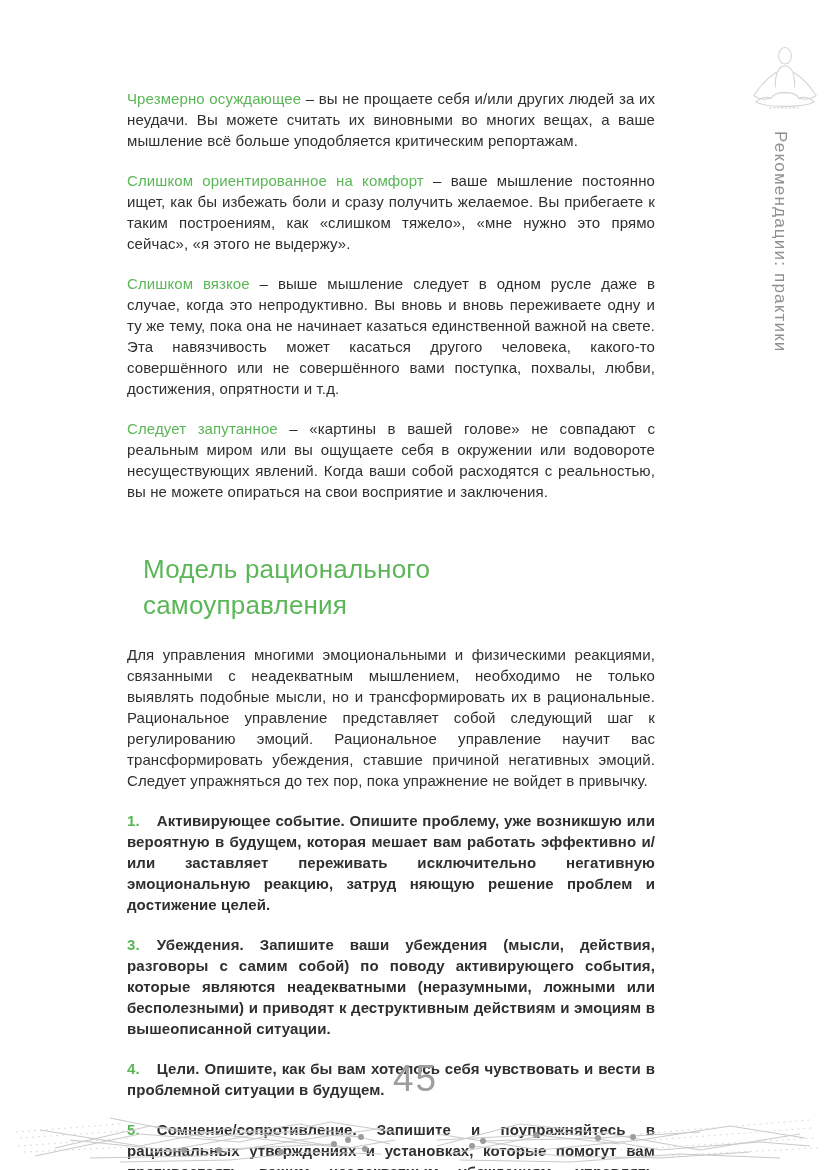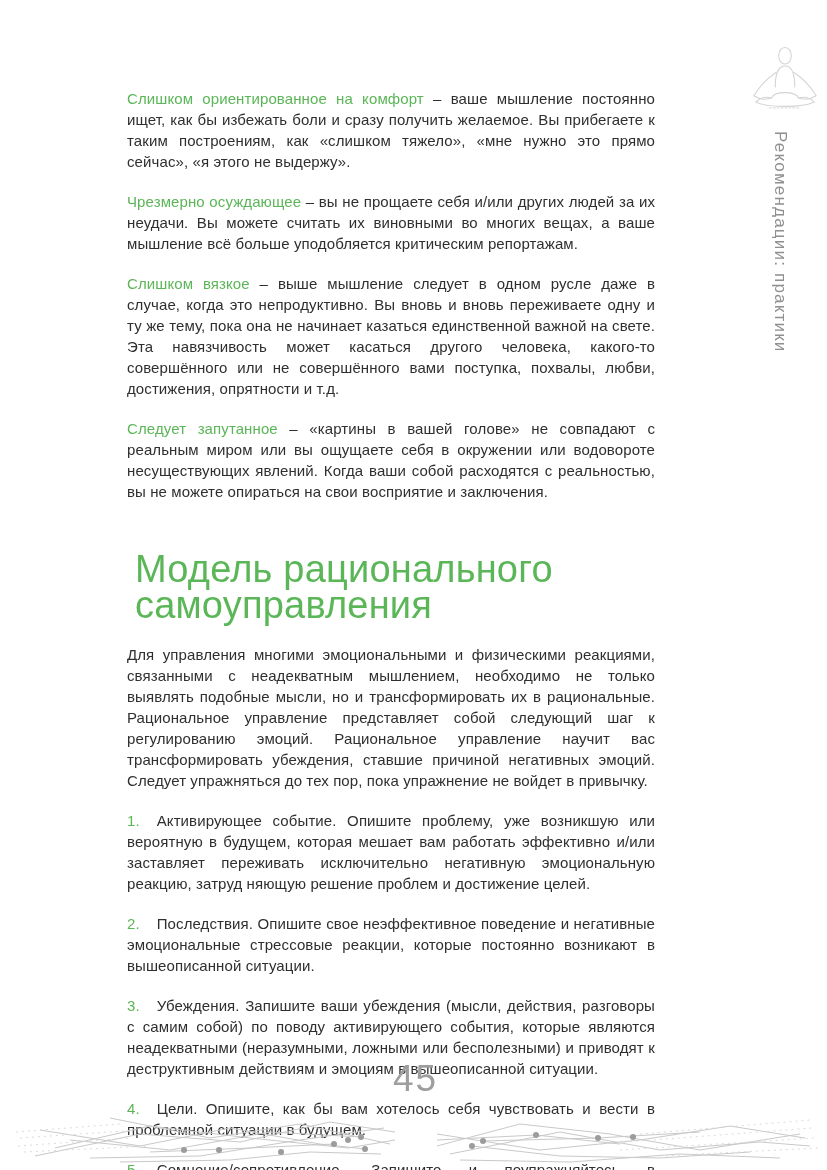--- a/index.html
+++ b/index.html
@@ -31,30 +31,31 @@
     letter-spacing: 0.1px;
   }
   .para {
     margin: 0 0 19px 0;
   }
   .term {
     color: #5bb657;
   }
   .section-title {
     color: #5bb657;
-    font-size: 38px;
+    font-size: 26px;
     line-height: 36px;
     font-weight: 500;
     letter-spacing: 0.2px;
     text-align: left;
     max-width: 480px;
-    margin: 49px 0 21px 8px;
+    margin: 49px 0 21px 16px;
   }
   .step {
     margin: 0 0 19px 0;
+    font-weight: bold;
   }
   .step-num {
     color: #5bb657;
     margin-right: 17px;
   }
   .side-label {
     position: absolute;
     top: 131px;
     left: 770px;
     writing-mode: vertical-rl;
@@ -99,35 +100,34 @@
     <path d="M31 29 C22 35 13 45 8 53 C13.5 56.5 20 57.5 26 55.5"></path>
     <path d="M49 29 C58 35 67 45 72 53 C66.5 56.5 60 57.5 54 55.5"></path>
     <path d="M26 55.5 C29 48 51 48 54 55.5 C60 53.5 66 55.5 70 59.5 C58 65.5 22 65.5 10 59.5 C14 55.5 20 53.5 26 55.5"></path>
     <path d="M24 65.5 L56 65.5" stroke="#dedede" stroke-dasharray="2 2"></path>
   </svg>
 
   <div class="side-label">Рекомендации: практики</div>
 
   <div class="main-column">
 
+    <p class="para"><span class="term">Чрезмерно осуждающее</span><span> – вы не прощаете себя и/или других людей за их неудачи. Вы можете считать их виновными во многих вещах, а ваше мышление всё больше уподобляется критическим репортажам.</span></p>
+
     <p class="para"><span class="term">Слишком ориентированное на комфорт</span><span> – ваше мышление постоянно ищет, как бы избежать боли и сразу получить желаемое. Вы прибегаете к таким построениям, как «слишком тяжело», «мне нужно это прямо сейчас», «я этого не выдержу».</span></p>
-
-    <p class="para"><span class="term">Чрезмерно осуждающее</span><span> – вы не прощаете себя и/или других людей за их неудачи. Вы можете считать их виновными во многих вещах, а ваше мышление всё больше уподобляется критическим репортажам.</span></p>
 
     <p class="para"><span class="term">Слишком вязкое</span><span> – выше мышление следует в одном русле даже в случае, когда это непродуктивно. Вы вновь и вновь переживаете одну и ту же тему, пока она не начинает казаться единственной важной на свете. Эта навязчивость может касаться другого человека, какого-то совершённого или не совершённого вами поступка, похвалы, любви, достижения, опрятности и т.д.</span></p>
 
     <p class="para"><span class="term">Следует запутанное</span><span> – «картины в вашей голове» не совпадают с реальным миром или вы ощущаете себя в окружении или водовороте несуществующих явлений. Когда ваши собой расходятся с реальностью, вы не можете опираться на свои восприятие и заключения.</span></p>
 
     <h1 class="section-title">Модель рационального самоуправления</h1>
 
     <p class="para">Для управления многими эмоциональными и физическими реакциями, связанными с неадекватным мышлением, необходимо не только выявлять подобные мысли, но и трансформировать их в рациональные. Рациональное управление представляет собой следующий шаг к регулированию эмоций. Рациональное управление научит вас трансформировать убеждения, ставшие причиной негативных эмоций. Следует упражняться до тех пор, пока упражнение не войдет в привычку.</p>
 
     <p class="step"><span class="step-num">1.</span><span>Активирующее событие. Опишите проблему, уже возникшую или вероятную в будущем, которая мешает вам работать эффективно и/или заставляет переживать исключительно негативную эмоциональную реакцию, затруд няющую решение проблем и достижение целей.</span></p>
 
-    <p class="step"><span class="step-num">2.</span><span>Последствия. Опишите свое неэффективное поведение и негативные эмоциональные стрессовые реакции, которые постоянно возникают в вышеописанной ситуации.</span></p>
 
     <p class="step"><span class="step-num">3.</span><span>Убеждения. Запишите ваши убеждения (мысли, действия, разговоры с самим собой) по поводу активирующего события, которые являются неадекватными (неразумными, ложными или бесполезными) и приводят к деструктивным действиям и эмоциям в вышеописанной ситуации.</span></p>
 
     <p class="step"><span class="step-num">4.</span><span>Цели. Опишите, как бы вам хотелось себя чувствовать и вести в проблемной ситуации в будущем.</span></p>
 
     <p class="step"><span class="step-num">5.</span><span>Сомнение/сопротивление. Запишите и поупражняйтесь в рациональных утверждениях и установках, которые помогут вам противостоять вашим неадекватным убеждениям, управлять своими эмоциями и поведением и позволят достичь целей в случае очередной проблемной ситуации.</span></p>
 
   </div>
 
   <svg class="footer-decor" viewBox="0 0 827 66" fill="none">

